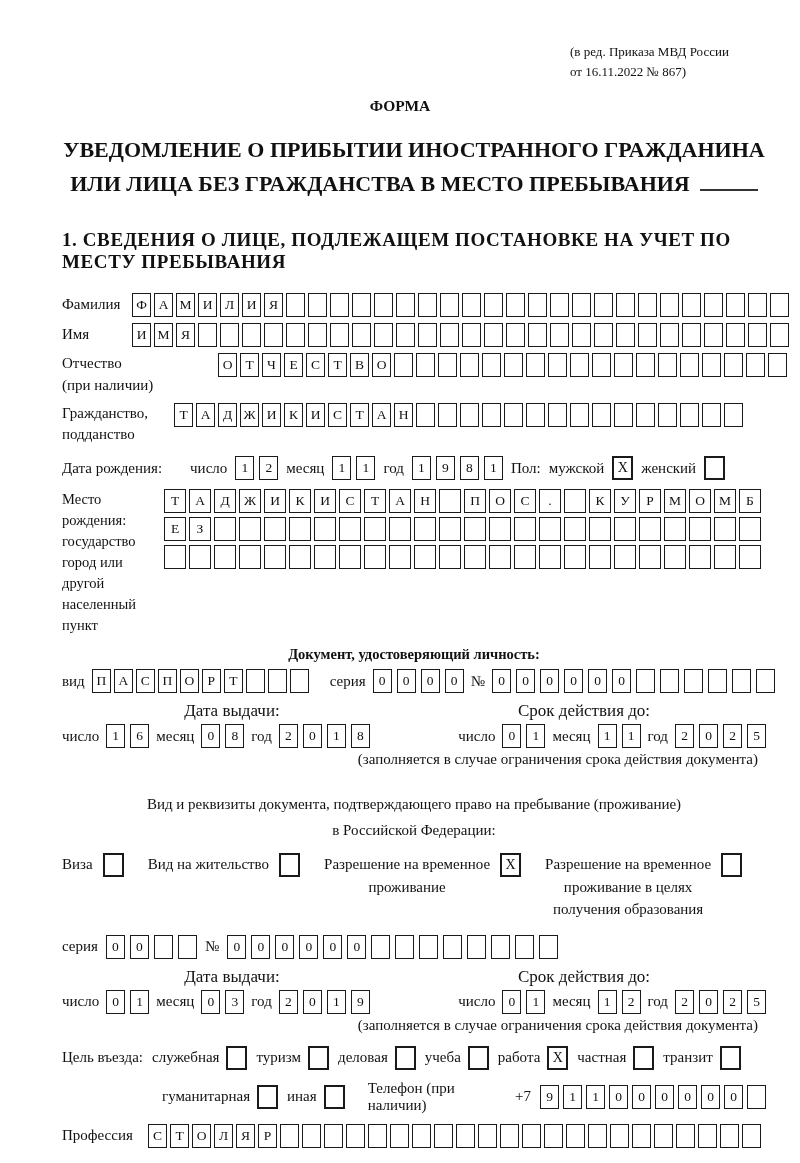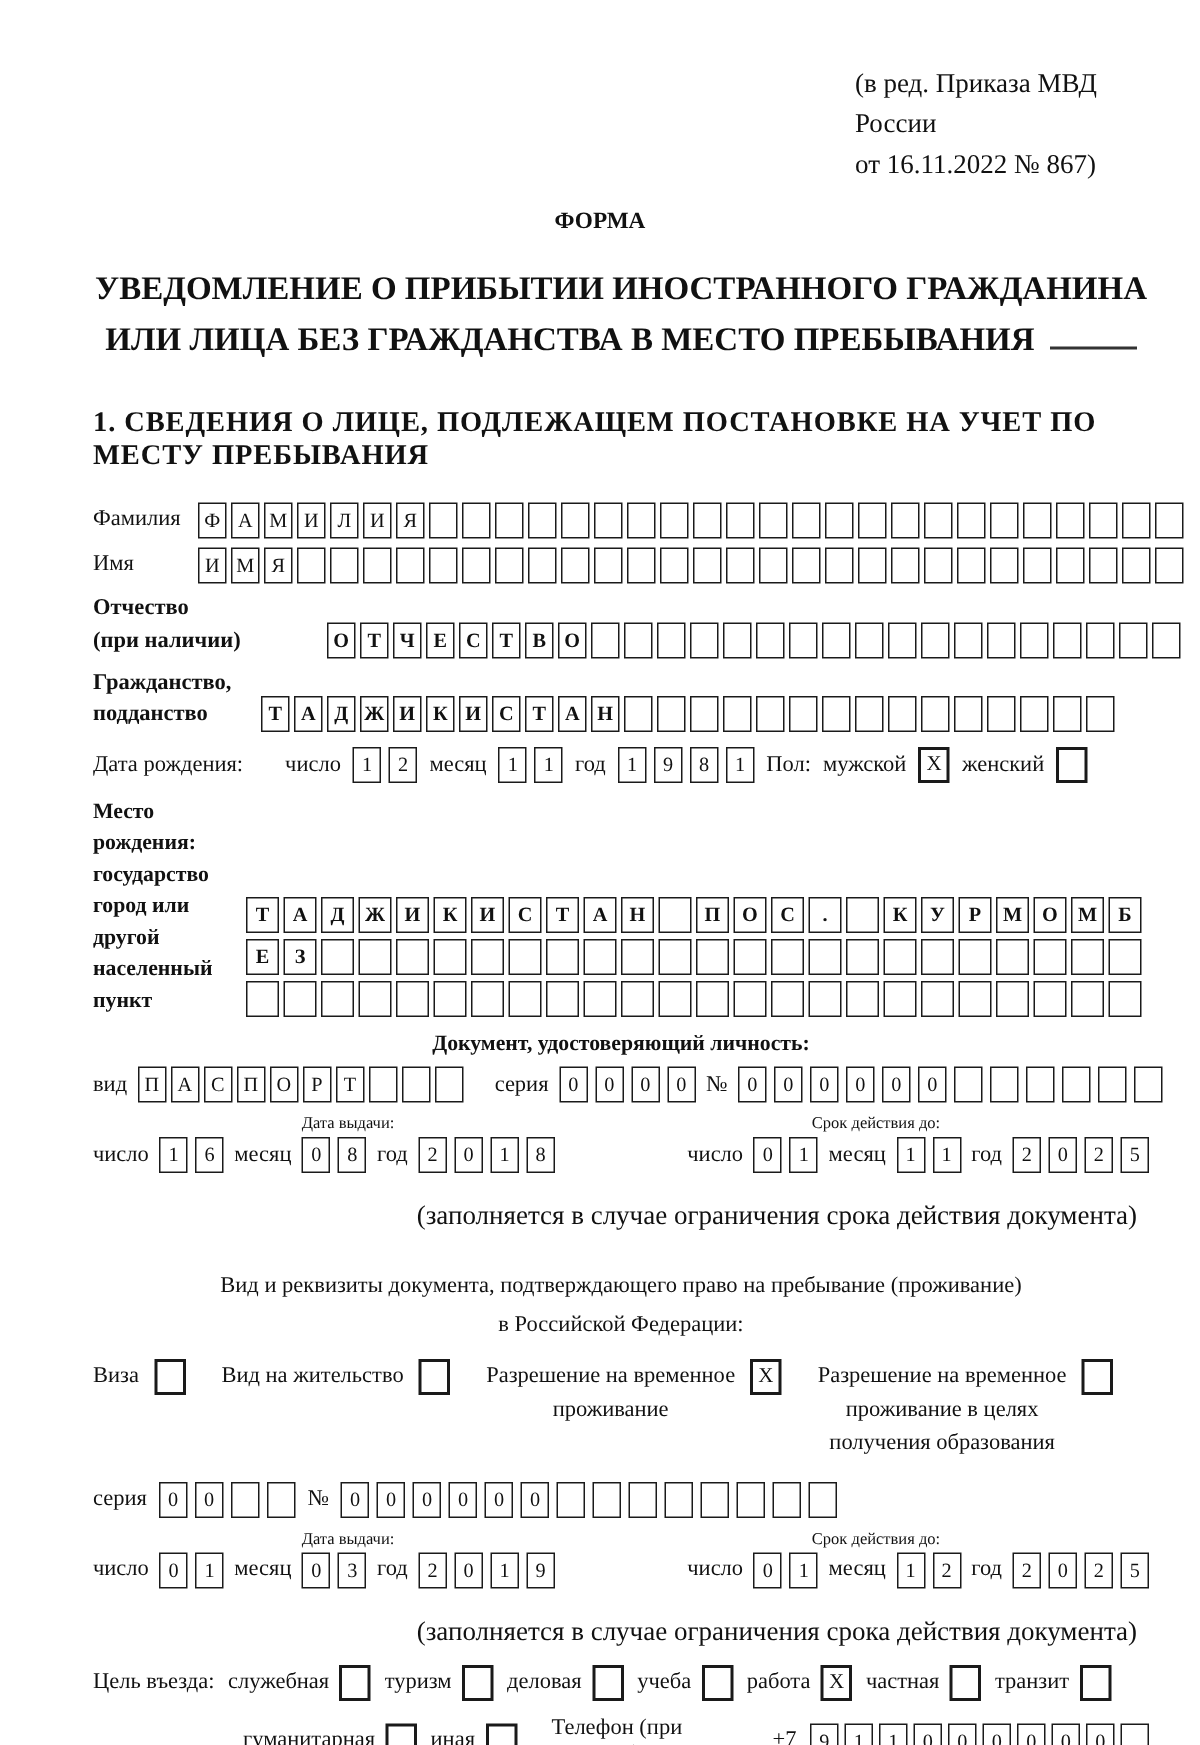--- a/index.html
+++ b/index.html
@@ -1,41 +1,41 @@
 <!DOCTYPE html>
 <html><head>
 <meta charset="utf-8">
 <style>
   html,body{margin:0;padding:0;background:#ffffff;}
   body{width:800px;min-height:1163px;color:#111;font-family:"Liberation Serif","DejaVu Serif",serif;font-size:15px;}
   .page{box-sizing:border-box;width:800px;min-height:1163px;padding:36px 34px 30px 62px;}
   .pre{white-space:pre-line;}
   .annex{margin-left:auto;width:196px;font-size:13.5px;line-height:1.5;}
-  .annex .edition{margin-top:6px;font-size:18px;}
+  .annex .edition{margin-top:6px;font-size:13px;}
   .form-label{text-align:center;padding-right:28px;font-weight:bold;margin-top:16px;font-size:15.5px;}
   .title{text-align:center;font-weight:bold;font-size:22px;line-height:1.55;margin-top:18px;}
   .blank-line{display:inline-block;width:58px;border-bottom:2.2px solid #333;height:4px;margin-left:10px;}
   .section-heading{margin-top:28px;font-weight:bold;font-size:19px;letter-spacing:0.6px;}
   .frow{display:flex;align-items:center;margin-top:6px;}
-  .frow.top{align-items:flex-end;font-weight:bold;}
+  .frow.top{align-items:flex-start;}
   .flabel{flex:none;line-height:1.45;}
   .boxes{display:flex;gap:3px;flex-wrap:nowrap;}
   .cell{box-sizing:border-box;flex:none;width:19px;height:24px;border:1.7px solid #1a1a1a;display:flex;align-items:center;justify-content:center;font-size:13.5px;background:#fff;}
   .wide .cell{width:22px;}
   .dgrp{display:flex;gap:5px;}
   .checkbox{box-sizing:border-box;flex:none;width:21px;height:24px;border:2px solid #1a1a1a;display:inline-flex;align-items:center;justify-content:center;font-size:14px;}
   .rows{display:flex;flex-direction:column;gap:4px;}
   .doc-heading{text-align:center;font-weight:bold;font-size:14.5px;margin-top:10px;}
-  .date-heads{display:flex;margin-top:8px;font-size:11px;}
+  .date-heads{display:flex;margin-top:8px;font-size:17px;}
   .dh-left{width:340px;text-align:center;}
   .dh-right{flex:1;text-align:center;}
   .date-row{display:flex;align-items:center;margin-top:3px;}
   .date-left{display:flex;align-items:center;gap:7px;width:398px;}
   .date-right{display:flex;align-items:center;gap:7px;}
-  .note-right{text-align:right;font-size:18px;margin-top:18px;padding-right:8px;}
+  .note-right{text-align:right;font-size:15px;margin-top:3px;padding-right:8px;}
   .intro{margin-top:24px;line-height:1.7;text-align:center;}
   .options-row{display:flex;align-items:flex-start;margin-top:10px;gap:24px;}
   .opt{display:flex;align-items:flex-start;gap:10px;}
   .opt .olabel{line-height:1.5;}
   .opt .center{text-align:center;}
   .purpose-row{display:flex;align-items:center;gap:9px;margin-top:12px;flex-wrap:nowrap;}
   .purpose-row.indent{margin-left:100px;margin-top:10px;justify-content:space-between;}
   .pair{display:flex;align-items:center;gap:7px;}
   .gap-l{margin-left:14px;}
 </style>

